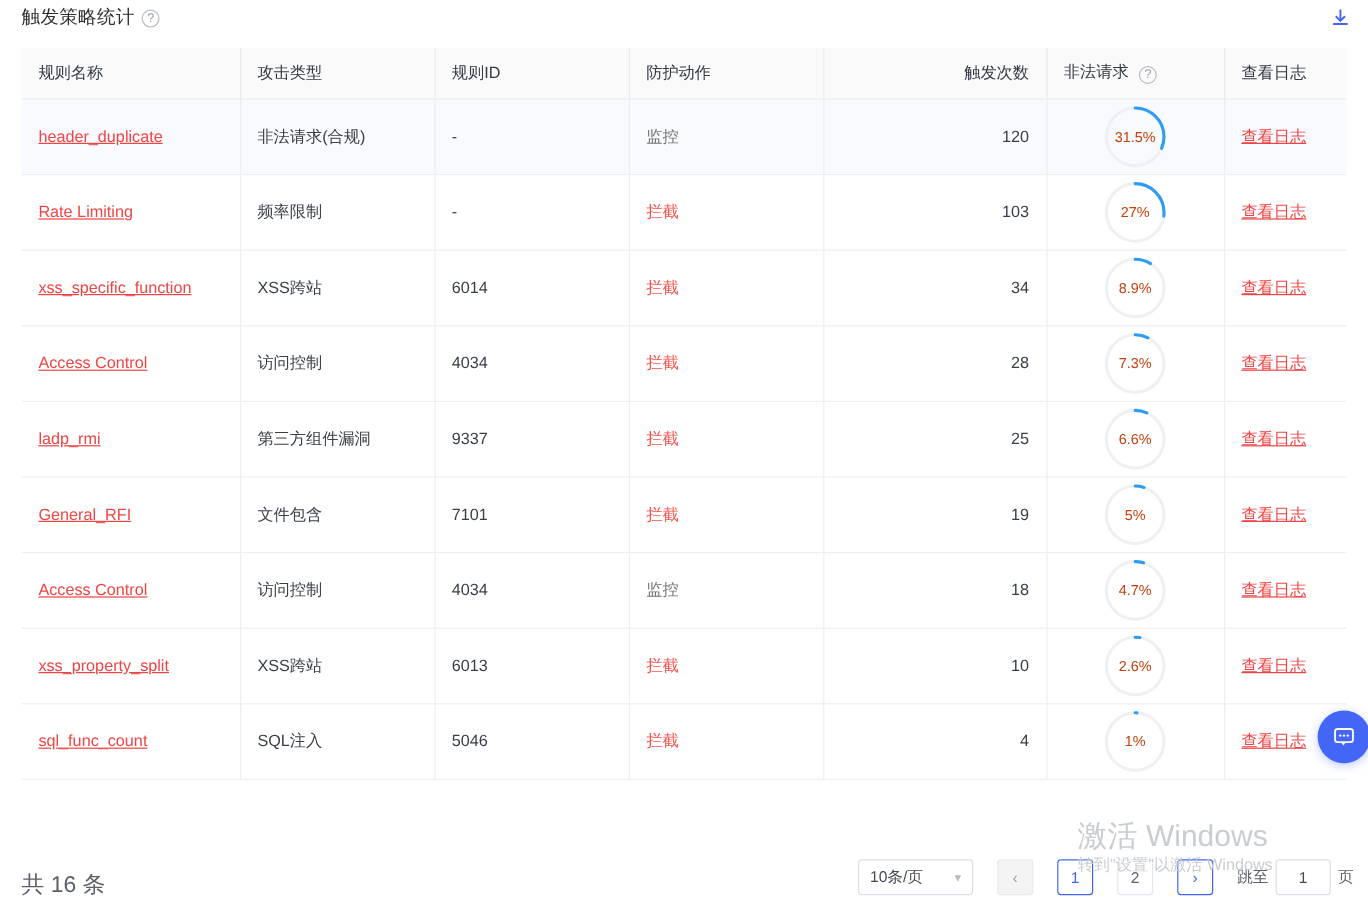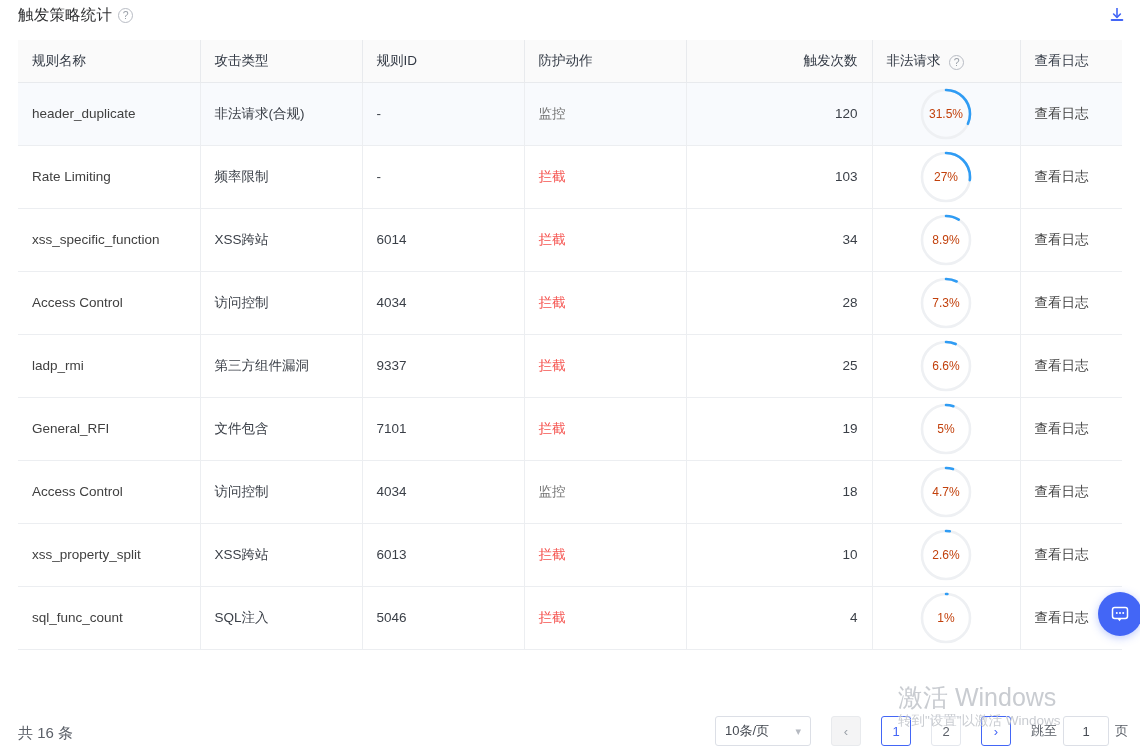--- a/index.html
+++ b/index.html
@@ -67,42 +67,42 @@
   .c-action { width: 162px; }
   .c-count  { width: 186px; }
   .c-ratio  { width: 148px; }
   .c-log    { width: 102px; }
 
   td.num { text-align: right; color: #3a3f47; }
   td.ratio-cell { text-align: center; padding: 0; }
   td.log-cell { text-align: left; }
 
   a.link {
-    color: #404040; cursor: pointer; font-size: 13.5px;
+    color: #ef4444; text-decoration: underline; cursor: pointer; font-size: 13.5px;
   }
   .act-monitor { color: #737373; cursor: pointer; }
   .act-block   { color: #f5534f; cursor: pointer; }
   .dash { color: #6b7079; }
 
   
   .ring { position: relative; width: 54px; height: 54px; margin: 0 auto; }
   .ring svg { display:block; transform: rotate(-90deg); }
   .ring .pct {
     position: absolute; left: 0; top: 0; width: 54px; height: 54px;
     display: flex; align-items: center; justify-content: center;
     font-size: 12px; color: #c2410c;
   }
 
   
   .footer {
     position: absolute; left: 0; bottom: 0; width: 1140px; height: 52px;
   }
   .total {
     position: absolute; left: 18px; top: 20px;
-    font-size: 15px; color: #5c6169;
+    font-size: 19px; color: #5c6169;
   }
   .pager {
     position: absolute; right: 12px; top: 12px;
     display: flex; align-items: center; gap: 20px;
   }
   .page-size {
     width: 96px; height: 30px; border: 1px solid #dcdfe6; border-radius: 3px;
     background: #fff; display: flex; align-items: center; justify-content: space-between;
     padding: 0 9px; font-size: 13px; color: #454a52; cursor: pointer;
   }

